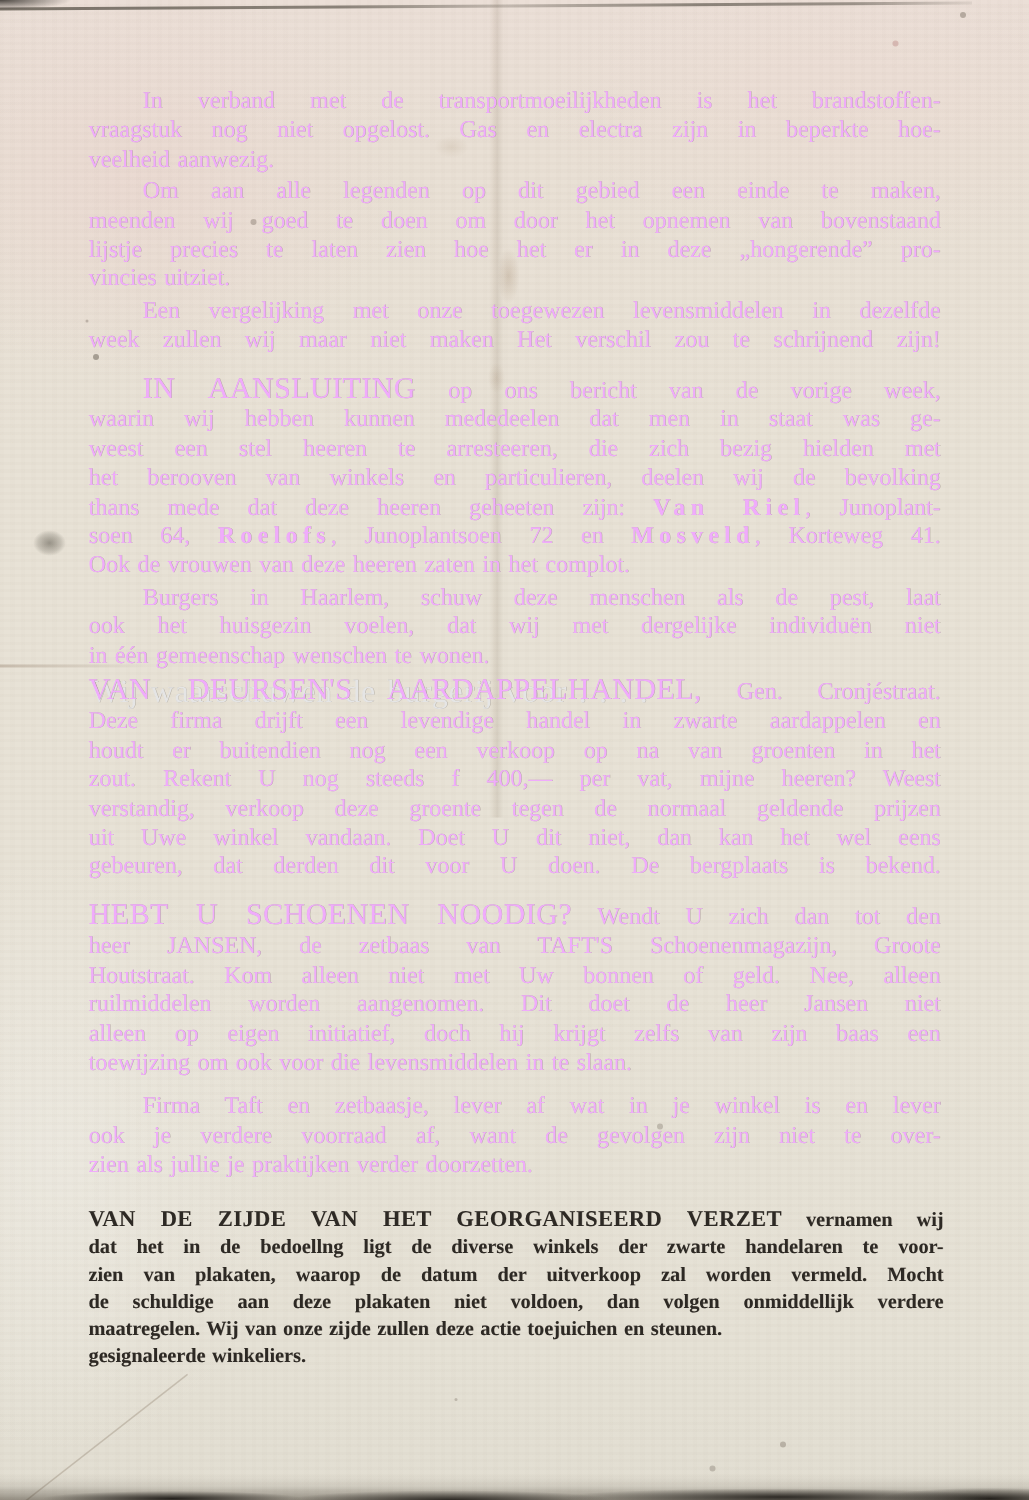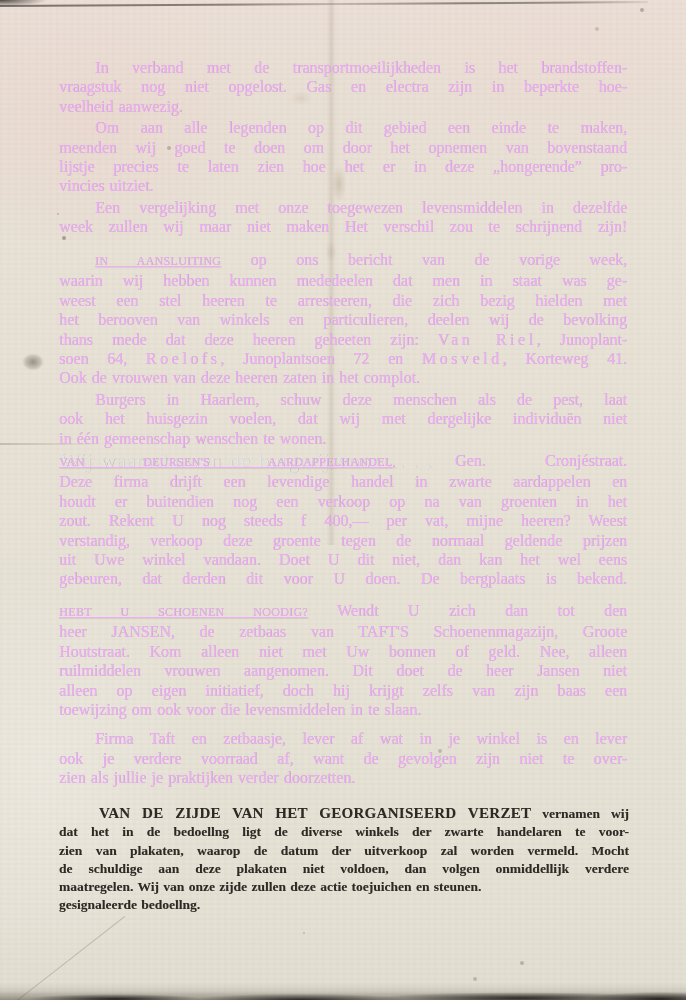--- a/index.html
+++ b/index.html
@@ -78,33 +78,33 @@
   .col {
     position:absolute; left:59px; width:568px;
     color:#f0abfc; font-size:16px; line-height:19.4px;
     text-shadow:0.3px 0.3px 0.4px rgba(60,50,40,0.30);
   }
   .ln { text-align:justify; text-align-last:justify; word-spacing:1px; }
   .ln.last { text-align-last:left; }
   .ind { padding-left:36px; }
   .ind-sm { padding-left:26px; }
   .para.mt { margin-top:2px; }
-  .caps1 { font-size:12px; letter-spacing:0.3px;text-decoration:underline; }
-  .g { letter-spacing:0.22em; }
+  .caps1 { font-size:20px; letter-spacing:0.3px; }
+  .g { letter-spacing:0.22em;font-weight:bold; }
   .heading {
     position:absolute; left:60px; top:448px;
     font-size:21.5px; line-height:26px; color:#e5e5e5;
     letter-spacing:0.4px; word-spacing:2px;
     text-shadow:0.3px 0.3px 0.4px rgba(60,50,40,0.30);
   }
   .small {
     font-size:13.5px; line-height:18.3px; font-weight:bold;
     color:#2d2924; width:570px;
   }
-  .small .capsE { font-size:15px; letter-spacing:0.3px;margin-left:40px; }
+  .small .capsE { font-size:15px; letter-spacing:0.3px; }
 </style>
 </head>
 <body>
 
 <div class="paper"></div>
 <div class="grain"></div>
 <div class="top-crease"></div>
 <div class="corner-tl"></div>
 <div class="v-crease"></div>
 <div class="fold-left"></div>
@@ -166,21 +166,21 @@
   <div class="ln">gebeuren, dat derden dit voor U doen. De bergplaats is bekend.</div>
 </div>
 
 <div class="col" style="top:601px">
   <div class="para">
     <div class="ln">
       <span class="caps1">HEBT U SCHOENEN NOODIG?</span><span> Wendt U zich dan tot den</span>
     </div>
     <div class="ln">heer JANSEN, de zetbaas van TAFT'S Schoenenmagazijn, Groote</div>
     <div class="ln">Houtstraat. Kom alleen niet met Uw bonnen of geld. Nee, alleen</div>
-    <div class="ln">ruilmiddelen vrouwen aangenomen. Dit doet de heer Jansen niet</div>
+    <div class="ln">ruilmiddelen worden aangenomen. Dit doet de heer Jansen niet</div>
     <div class="ln">alleen op eigen initiatief, doch hij krijgt zelfs van zijn baas een</div>
     <div class="ln last">toewijzing om ook voor die levensmiddelen in te slaan.</div>
   </div>
   <div class="para" style="margin-top:10px">
     <div class="ln ind">Firma Taft en zetbaasje, lever af wat in je winkel is en lever</div>
     <div class="ln">ook je verdere voorraad af, want de gevolgen zijn niet te over-</div>
     <div class="ln last">zien als jullie je praktijken verder doorzetten.</div>
   </div>
 </div>
 
@@ -188,17 +188,17 @@
   <div class="para">
     <div class="ln">
       <span class="capsE">VAN DE ZIJDE VAN HET GEORGANISEERD VERZET</span><span> vernamen wij</span>
     </div>
     <div class="ln">dat het in de bedoellng ligt de diverse winkels der zwarte handelaren te voor-</div>
     <div class="ln">zien van plakaten, waarop de datum der uitverkoop zal worden vermeld. Mocht</div>
     <div class="ln">de schuldige aan deze plakaten niet voldoen, dan volgen onmiddellijk verdere</div>
     <div class="ln last">maatregelen. Wij van onze zijde zullen deze actie toejuichen en steunen.</div>
   </div>
   <div class="para">
-    <div class="ln last">gesignaleerde bedoellng.</div>
+    <div class="ln last">gesignaleerde winkeliers.</div>
   </div>
 </div>
 
 <div class="bottom-edge"></div>
 
 </body></html>

